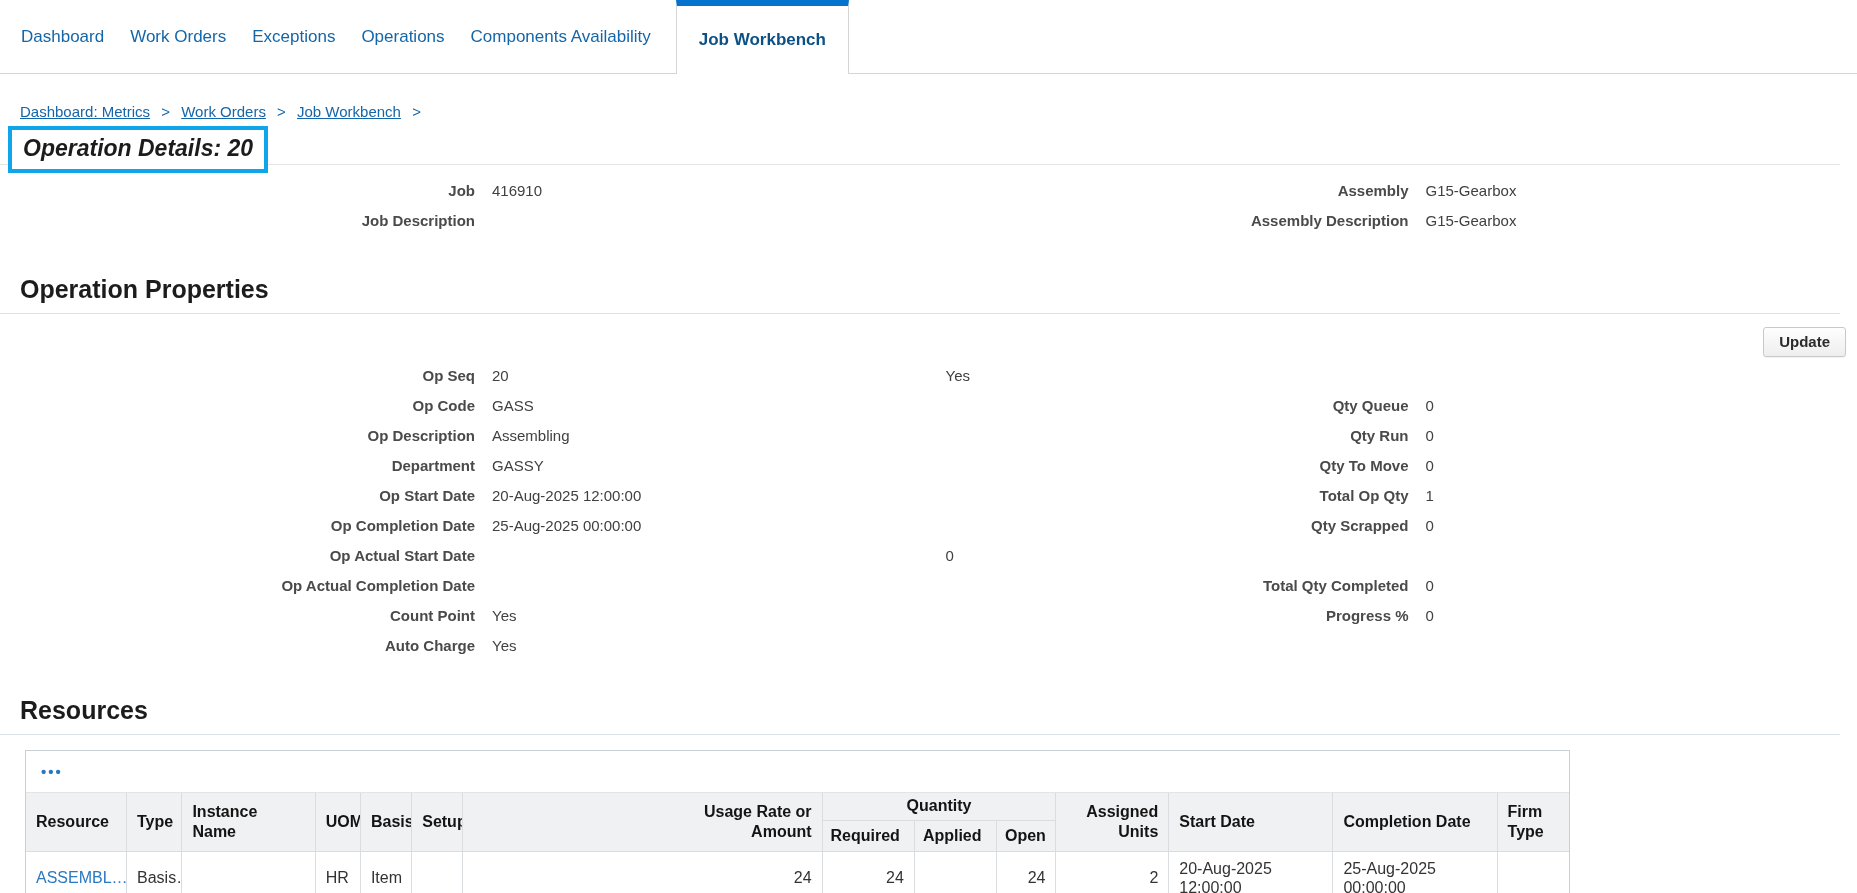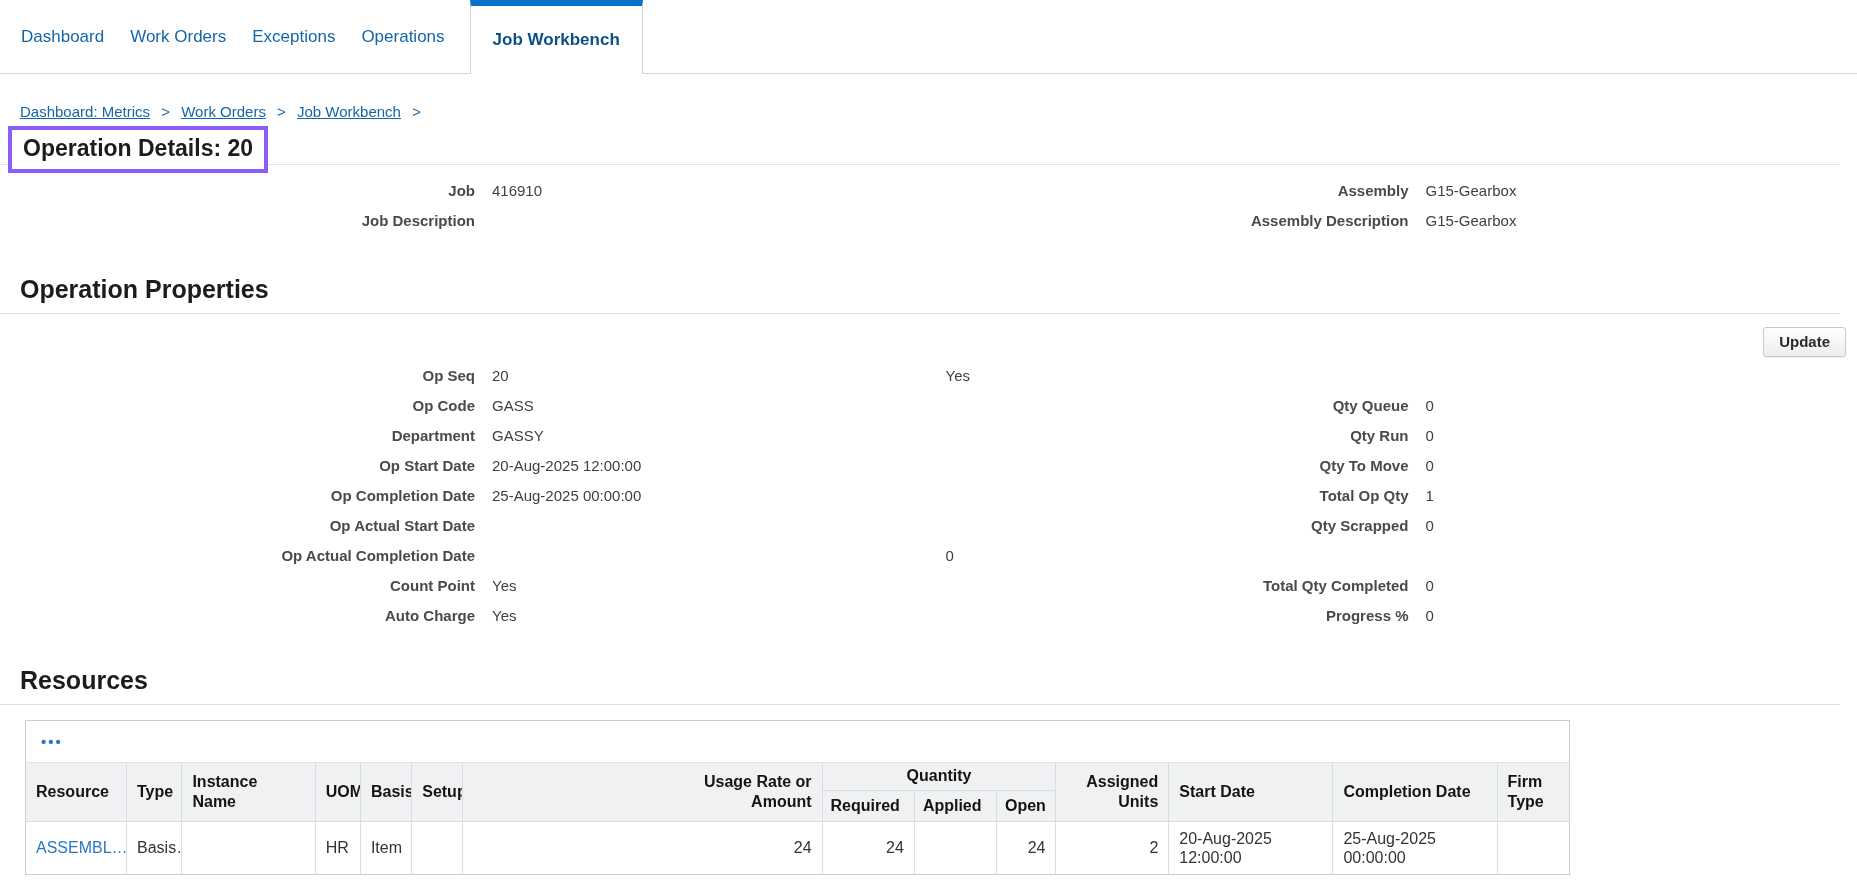--- a/index.html
+++ b/index.html
@@ -24,22 +24,22 @@
     border-left:1px solid #d5d5d5; border-right:1px solid #d5d5d5;
     border-top:6px solid #0572ce; margin-bottom:-1px; margin-left:12px;
     padding:0 22px;
   }
 
   
   .breadcrumb { margin:29px 0 0 20px; font-size:15px; }
   .crumb { color:#1566a8; text-decoration:underline; cursor:pointer; }
   .sep { color:#1566a8; margin:0 7px; }
   .title-box {
-    display:inline-block; border:4px solid #8b5cf6; margin:6px 0 0 8px;
-    padding:5px 11px 7px; background:#fff; position:relative; z-index:1;
+    display:inline-block; border:4px solid #0ea5e9; margin:6px 0 0 8px;
+    padding:5px 11px 7px; background:#fff; position:relative; z-index:1;font-style:italic;
   }
   .page-title { font-size:23px; font-weight:700; color:#1c1c1c; margin:0; }
   .header-rule { border-top:1px solid #e5e5e5; margin:-9px 17px 0 0; position:relative; z-index:0; }
 
   
   .form-grid { display:flex; margin-top:16px; }
   .form-col { width:50%; }
   .frow { display:flex; margin-bottom:10px; min-height:20px; }
   .flabel { font-weight:700; color:#4a4a4a; text-align:right; font-size:15px; line-height:20px; }
   .fvalue { margin-left:17px; color:#404040; font-size:15px; line-height:20px; }
@@ -87,20 +87,21 @@
 <body>
 
 
 
 
 <div class="tabbar">
   <div class="tab">Dashboard</div>
   <div class="tab">Work Orders</div>
   <div class="tab">Exceptions</div>
   <div class="tab">Operations</div>
+  <div class="tab">Components Availability</div>
   <div class="tab active">Job Workbench</div>
 </div>
 
 
 <div class="breadcrumb">
   <span class="crumb">Dashboard: Metrics</span>
   <span class="sep">&gt;</span>
   <span class="crumb">Work Orders</span>
   <span class="sep">&gt;</span>
   <span class="crumb">Job Workbench</span>
@@ -147,20 +148,24 @@
 
 <div class="form-grid op-props">
   <div class="form-col left">
     <div class="frow">
         <div class="flabel">Op Seq</div>
         <div class="fvalue">20</div>
       </div>
     <div class="frow">
         <div class="flabel">Op Code</div>
         <div class="fvalue">GASS</div>
+      </div>
+    <div class="frow">
+        <div class="flabel">Op Description</div>
+        <div class="fvalue">Assembling</div>
       </div>
     <div class="frow">
         <div class="flabel">Department</div>
         <div class="fvalue">GASSY</div>
       </div>
     <div class="frow">
         <div class="flabel">Op Start Date</div>
         <div class="fvalue">20-Aug-2025 12:00:00</div>
       </div>
     <div class="frow">

